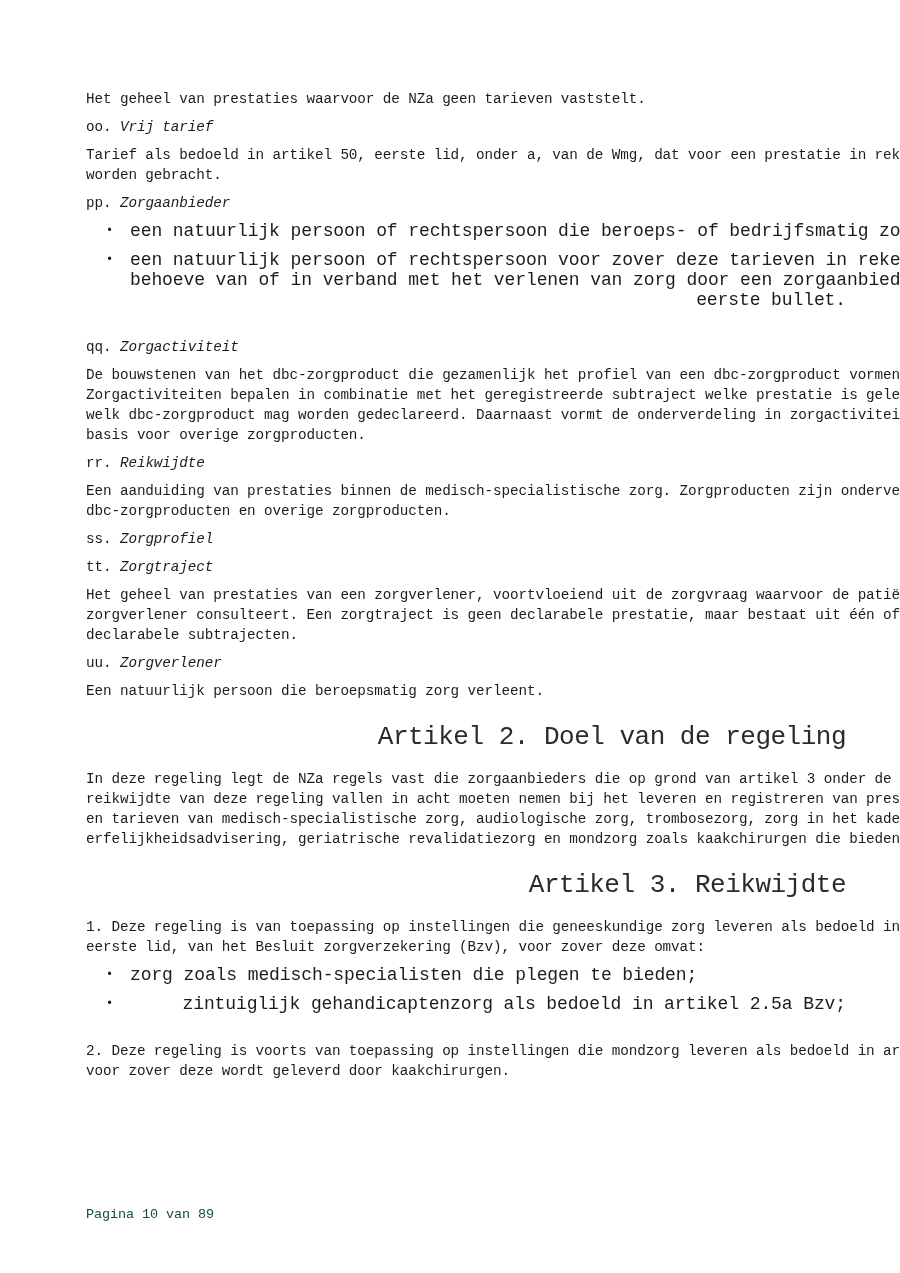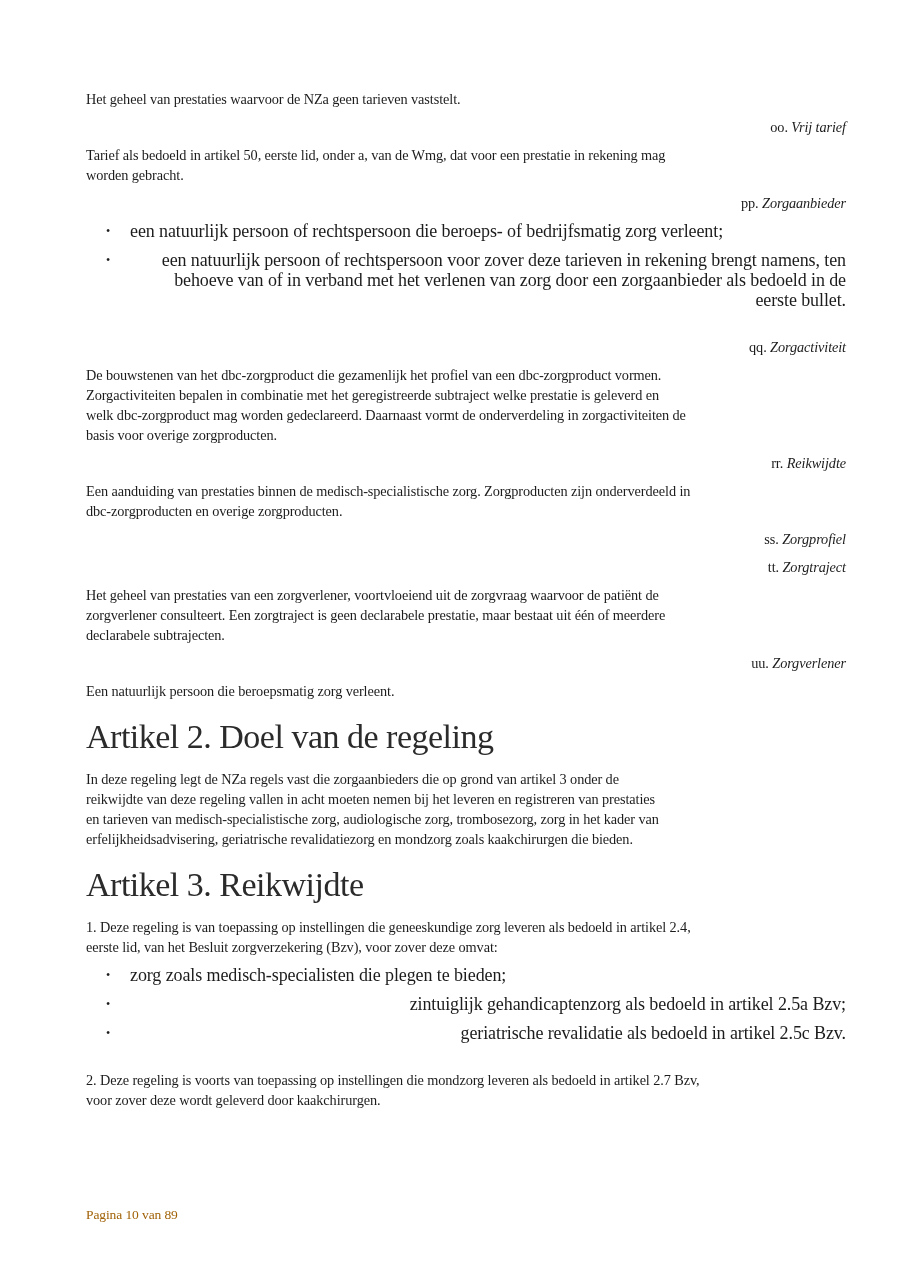--- a/index.html
+++ b/index.html
@@ -2,42 +2,41 @@
 <html><head>
 <meta charset="utf-8">
 <style>
   html, body { margin: 0; padding: 0; background: #ffffff; }
   .page {
     position: relative;
     width: 900px;
     height: 1263px;
     background: #ffffff;
     overflow: hidden;
-    font-family: Liberation Serif, serif;
+    font-family: Liberation Mono, monospace;
     color: #1c1c1c;
   }
   .content {
     position: absolute;
     top: 89px;
     left: 86px;
     width: 760px;
   }
   .body {
     font-size: 14.3px;
     line-height: 20px;
     letter-spacing: -0.1px;
     margin: 0 0 8px 0;
   }
   .lines { white-space: pre; }
   .term {
     font-size: 14.3px;
     line-height: 20px;
     letter-spacing: -0.1px;
     margin: 0 0 8px 0;
-    text-align: right;
   }
   .term-name { font-style: italic; }
   ul.bullets {
     list-style: none;
     margin: 0 0 27px 0;
     padding: 0;
   }
   ul.bullets li {
     position: relative;
     padding-left: 44px;
@@ -48,39 +47,40 @@
   ul.bullets li + li { margin-top: 9px; text-align: right; }
   ul.bullets li::before {
     content: "\2022";
     position: absolute;
     left: 20px;
     top: 0;
     font-size: 12px;
     color: #1c1c1c;
   }
   h1.article-heading {
-    font-size: 34px;
+    font-size: 26px;
     line-height: 32px;
     font-weight: 400;
     letter-spacing: -0.5px;
     color: #2b2b2b;
     margin: 20px 0 16px 0;
+    text-align: right;
   }
   .spacer-list-after { margin-bottom: 28px; }
   .footer {
     position: absolute;
     top: 1206px;
     left: 86px;
     right: 85px;
     display: flex;
     justify-content: space-between;
     font-size: 13.5px;
     line-height: 18px;
     letter-spacing: -0.1px;
-    color: #a16207;
+    color: #14532d;
   }
 </style>
 </head>
 <body>
 
 <div class="page">
   <div class="content">
 
     <p class="body lines">Het geheel van prestaties waarvoor de NZa geen tarieven vaststelt.</p>
 
@@ -121,21 +121,20 @@
 reikwijdte van deze regeling vallen in acht moeten nemen bij het leveren en registreren van prestaties
 en tarieven van medisch-specialistische zorg, audiologische zorg, trombosezorg, zorg in het kader van
 erfelijkheidsadvisering, geriatrische revalidatiezorg en mondzorg zoals kaakchirurgen die bieden.</div>
 
     <h1 class="article-heading">Artikel 3. Reikwijdte</h1>
     <div class="body lines">1. Deze regeling is van toepassing op instellingen die geneeskundige zorg leveren als bedoeld in artikel 2.4,
 eerste lid, van het Besluit zorgverzekering (Bzv), voor zover deze omvat:</div>
     <ul class="bullets spacer-list-after">
       <li>zorg zoals medisch-specialisten die plegen te bieden;</li>
       <li>zintuiglijk gehandicaptenzorg als bedoeld in artikel 2.5a Bzv;</li>
-      <li>geriatrische revalidatie als bedoeld in artikel 2.5c Bzv.</li>
     </ul>
     <div class="body lines">2. Deze regeling is voorts van toepassing op instellingen die mondzorg leveren als bedoeld in artikel 2.7 Bzv,
 voor zover deze wordt geleverd door kaakchirurgen.</div>
 
   </div>
 
   <div class="footer">
     <span>Pagina 10 van 89</span>
   </div>
 </div>

